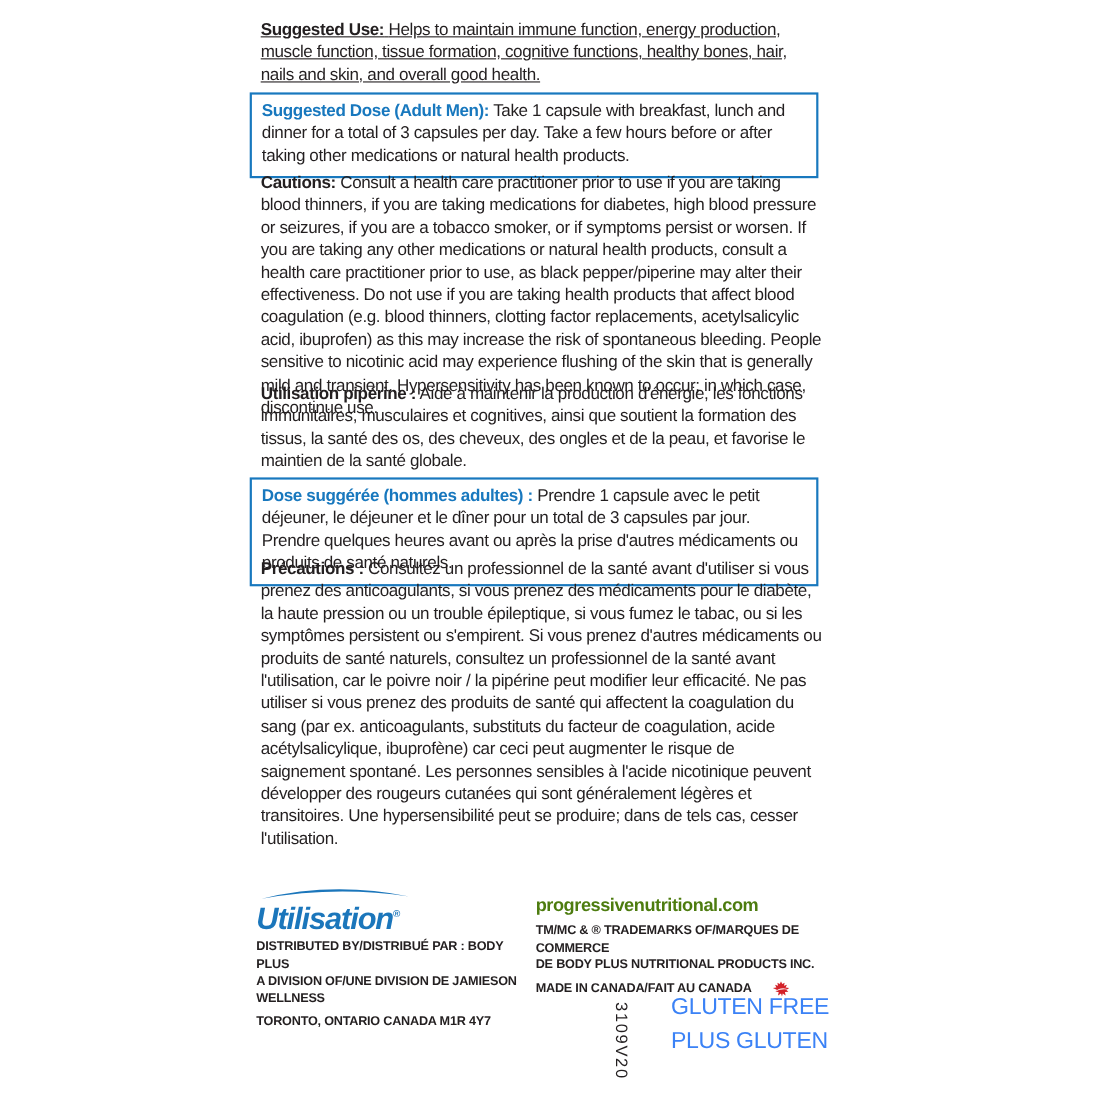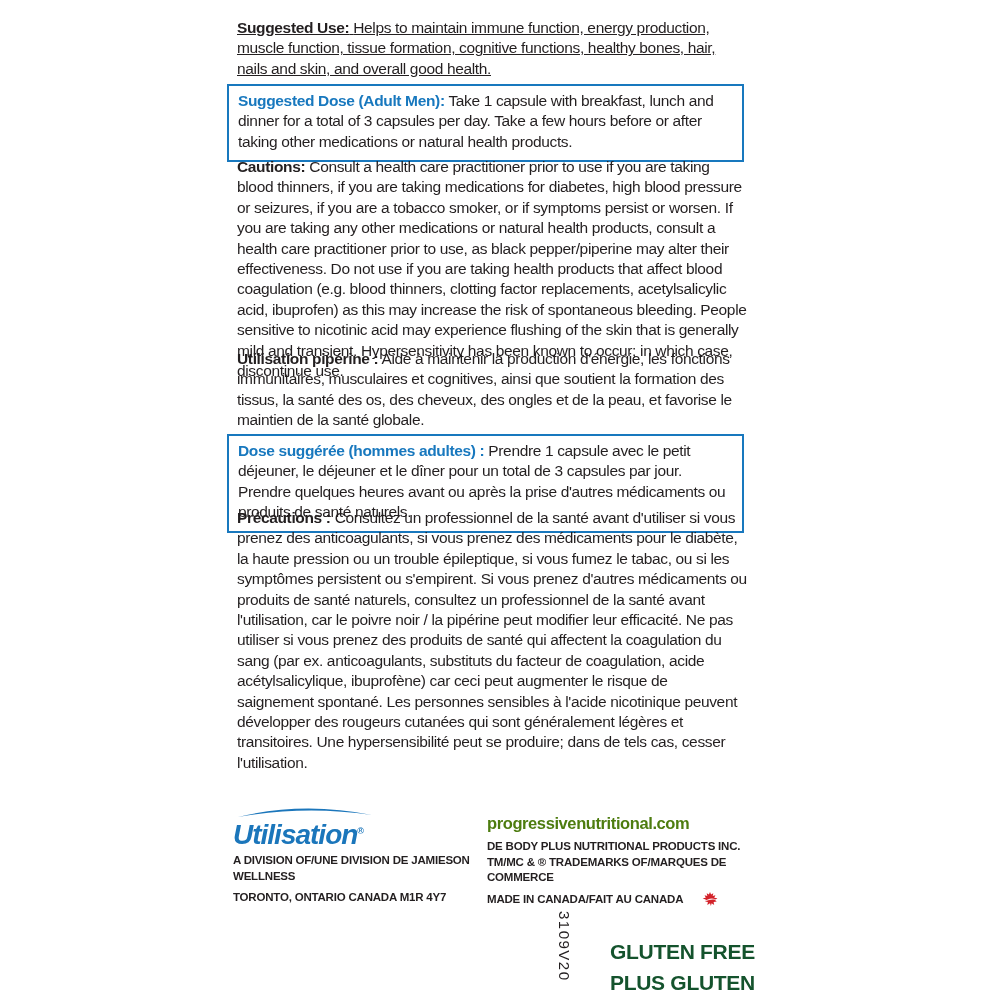--- a/index.html
+++ b/index.html
@@ -35,23 +35,23 @@
   .website { font-size:16.5px; font-weight:bold; color:#4d7c0f; letter-spacing:-0.4px; }
   .tm-lines { margin-top:6px; font-size:11.5px; font-weight:bold; letter-spacing:-0.2px; line-height:15.5px; }
   .made-line { margin-top:6px; font-size:11.5px; font-weight:bold; letter-spacing:-0.2px; display:flex; align-items:center; gap:19px; }
 
   .lot-code {
     position:absolute; left:556px; top:911px; height:92px;
     writing-mode:vertical-rl; font-size:15px; letter-spacing:1.5px;
     color:#231f20; font-weight:normal;
   }
   .gluten {
-    position:absolute; left:610px; top:936px;
-    font-size:21px; font-weight:bold; letter-spacing:-0.3px; line-height:31px;
-    color:#14532d;
+    position:absolute; left:610px; top:900px;
+    font-size:21px; font-weight:normal; letter-spacing:-0.3px; line-height:31px;
+    color:#3b82f6;
   }
   .leaf-icon { display:inline-block; }
 </style>
 </head>
 <body>
 
 <p class="para" style="top:18px;text-decoration:underline;">
   <b class="lead">Suggested Use:</b>
   <span>Helps to maintain immune function, energy production, muscle function, tissue formation, cognitive functions, healthy bones, hair, nails and skin, and overall good health.</span>
 </p>
@@ -80,30 +80,31 @@
   <b class="lead">Précautions :</b>
   <span>Consultez un professionnel de la santé avant d'utiliser si vous prenez des anticoagulants, si vous prenez des médicaments pour le diabète, la haute pression ou un trouble épileptique, si vous fumez le tabac, ou si les symptômes persistent ou s'empirent. Si vous prenez d'autres médicaments ou produits de santé naturels, consultez un professionnel de la santé avant l'utilisation, car le poivre noir / la pipérine peut modifier leur efficacité. Ne pas utiliser si vous prenez des produits de santé qui affectent la coagulation du sang (par ex. anticoagulants, substituts du facteur de coagulation, acide acétylsalicylique, ibuprofène) car ceci peut augmenter le risque de saignement spontané.  Les personnes sensibles à l'acide nicotinique peuvent développer des rougeurs cutanées qui sont généralement légères et transitoires. Une hypersensibilité peut se produire; dans de tels cas, cesser l'utilisation.</span>
 </p>
 
 <div class="logo-block">
   <svg class="logo-swoosh" width="140" height="12" viewBox="0 0 140 12">
     <path d="M3 11 Q 68 -5 137 9 Q 70 -1 3 11 Z" fill="#1b76bb"></path>
   </svg>
   <span class="logo-word"><span>Utilisation</span><span class="logo-reg">®</span></span>
   <div class="addr">
+    <div>DISTRIBUTED BY/DISTRIBUÉ PAR : BODY PLUS</div>
     <div>A DIVISION OF/UNE DIVISION DE JAMIESON WELLNESS</div>
     <div class="gap">TORONTO, ONTARIO CANADA  M1R 4Y7</div>
   </div>
 </div>
 
 <div class="right-col">
   <div class="website">progressivenutritional.com</div>
   <div class="tm-lines">
+    <div>TM/MC &amp; ® TRADEMARKS OF/MARQUES DE COMMERCE</div>
     <div>DE BODY PLUS NUTRITIONAL PRODUCTS INC.</div>
-    <div>TM/MC &amp; ® TRADEMARKS OF/MARQUES DE COMMERCE</div>
   </div>
   <div class="made-line">
     <span>MADE IN CANADA/FAIT AU CANADA</span>
     <svg class="leaf-icon" width="16" height="15" viewBox="0 0 16 15">
       <path fill="#d3222a" d="M8 0 L9.1 2.6 L11.3 1.3 L10.7 4.1 L13.4 3.3 L12.2 5.8 L15.4 6.2 L13 8.1 L14.7 9.6 L11.6 9.9 L12.2 12.9 L9.6 11.2 L8.9 14 L8 11.2 L5.3 12.9 L5.9 9.9 L2.8 9.6 L4.5 8.1 L0.6 6.2 L3.8 5.8 L2.6 3.3 L5.3 4.1 L4.7 1.3 L6.9 2.6 Z"></path>
       <path fill="#ffffff" d="M1.5 10.5 Q 8 4 15.5 8 Q 8 6 1.5 10.5 Z" opacity="0.9"></path>
     </svg>
   </div>
 </div>
 

